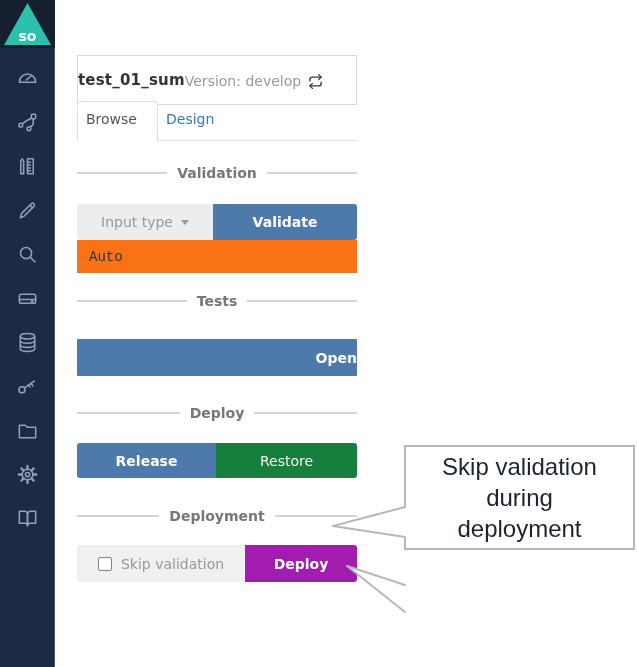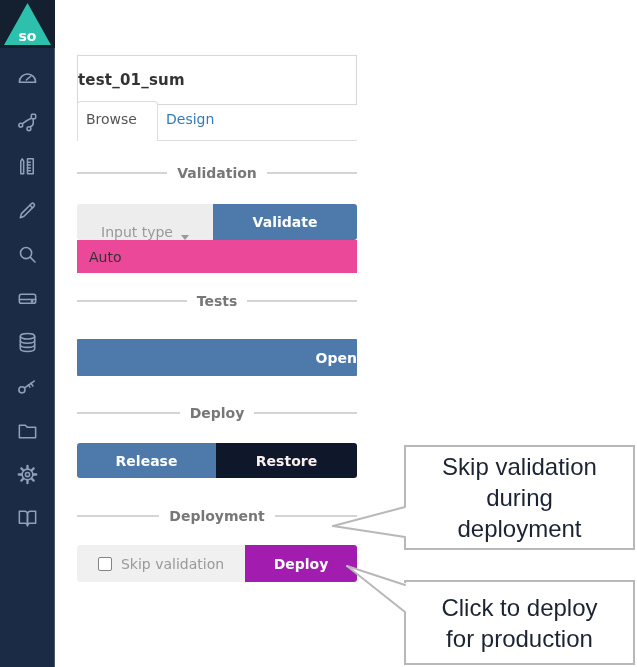--- a/index.html
+++ b/index.html
@@ -57,38 +57,38 @@
     padding: 0 10px; font-size: 14px; font-weight: bold; color: #777;
   }
   .hdr-validation { top: 163px; }
   .hdr-tests      { top: 291px; }
   .hdr-version    { top: 403px; }
   .hdr-deployment { top: 506px; }
 
   .btn { border: none; cursor: pointer; font-family: inherit; font-size: 14px; }
   .btn-blue  { background: #4d79ab; color: #fff; font-weight: bold; }
   .btn-red   { background: #a21caf; color: #fff; font-weight: bold; }
-  .btn-salmon{ background: #0f172a; color: #faf0ef; font-weight: bold; }
+  .btn-salmon{ background: #15803d; color: #faf0ef; font-weight: normal; }
   .btn-gray  { background: #ededed; color: #999; }
 
   .val-controls { top: 204px; height: 36px; display: flex; }
   .input-type-btn {
-    width: 136px; display: flex; align-items: flex-end; justify-content: center; gap: 8px;
+    width: 136px; display: flex; align-items: center; justify-content: center; gap: 8px;
     border-radius: 3px 0 0 3px;
   }
   .caret-down {
     width: 0; height: 0; border-left: 4px solid transparent;
     border-right: 4px solid transparent; border-top: 5px solid #999;
   }
   .validate-btn { flex: 1; border-radius: 0 3px 3px 0; }
 
   .auto-row {
-    top: 240px; height: 33px; background: #ec4899;
+    top: 240px; height: 33px; background: #f97316;
     display: flex; align-items: center; padding-left: 12px;
-    font-size: 14px; color: #333;
+    font-size: 14px; color: #333; font-family: Liberation Mono, monospace;
   }
 
   .open-btn { top: 339px; height: 37px; border-radius: 1px; text-align: right; }
 
   .release-row { top: 443px; height: 35px; display: flex; }
   .release-btn { width: 139px; border-radius: 3px 0 0 3px; }
   .restore-btn { flex: 1; border-radius: 0 3px 3px 0; }
 
   .deploy-row { top: 545px; height: 37px; display: flex; }
   .skip-panel {
@@ -206,20 +206,31 @@
           <path d="M20.5 4.5H15a3 3 0 0 0-3 3v12a2.5 2.5 0 0 1 2.5-2.5h6z"></path>
         </svg>
       </div>
     </div>
   </div>
 
   <div class="main-col">
 
     <div class="abs title-box">
       <div class="title-text">test_01_sum</div>
+      <div class="version-row">
+        <span class="version-text">Version: develop</span>
+        <span class="repeat-icon">
+          <svg width="15" height="15" viewBox="0 0 24 24">
+            <polyline points="17 1 21 5 17 9"></polyline>
+            <path d="M3 11V9a4 4 0 0 1 4-4h14"></path>
+            <polyline points="7 23 3 19 7 15"></polyline>
+            <path d="M21 13v2a4 4 0 0 1-4 4H3"></path>
+          </svg>
+        </span>
+      </div>
     </div>
 
     <div class="abs tabs">
       <div class="tab active">Browse</div>
       <div class="tab">Design</div>
     </div>
 
     <div class="abs section-header hdr-validation">
       <span class="line"></span>
       <span class="label">Validation</span>
@@ -264,22 +275,20 @@
         <span class="skip-label">Skip validation</span>
       </div>
       <button class="btn btn-red deploy-btn">Deploy</button>
     </div>
 
   </div>
 
   <div class="callout callout-1">Skip validation
 during
 deployment</div>
-  <div class="callout callout-2">Click to deploy
-for production</div>
 
   <svg class="tail-overlay" width="637" height="667" viewBox="0 0 637 667">
     <polygon points="333,526 408,506 408,538" fill="#ffffff"></polygon>
     <path d="M333 526 L405 507" stroke="#b8b8b8" stroke-width="2" fill="none" stroke-linecap="round"></path>
     <path d="M333 526 L405 537" stroke="#b8b8b8" stroke-width="2" fill="none" stroke-linecap="round"></path>
     <polygon points="347,566 408,584 408,614" fill="#ffffff"></polygon>
     <path d="M347 566 L405 585" stroke="#b8b8b8" stroke-width="2" fill="none" stroke-linecap="round"></path>
     <path d="M347 566 L405 612" stroke="#b8b8b8" stroke-width="2" fill="none" stroke-linecap="round"></path>
   </svg>
 

